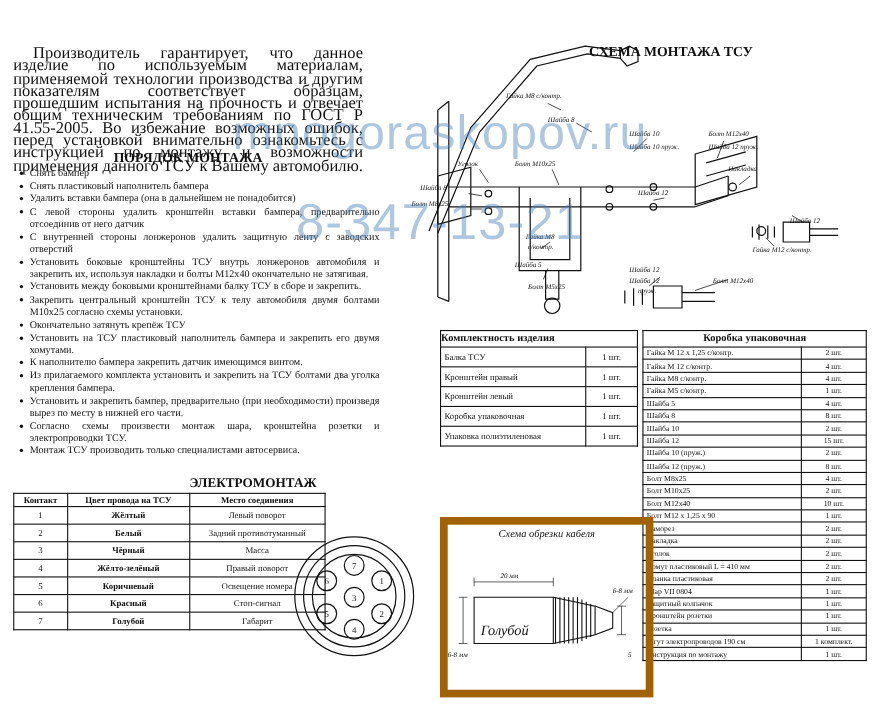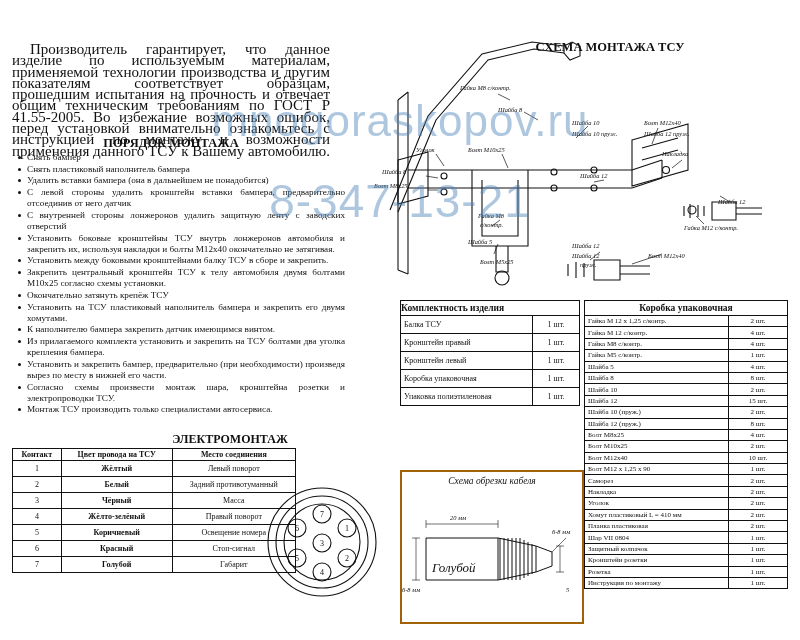--- a/index.html
+++ b/index.html
@@ -89,21 +89,21 @@
   #korobka table{width:100%;}
   #korobka td{font-size:7px;height:10.4px;line-height:8px;padding:0 3px;}
   #korobka td.qty{text-align:center;width:52px;}
 
   
   #connector{position:absolute;left:252px;top:470px;width:140px;height:150px;}
 
   
   #cable{
     position:absolute;left:400px;top:470px;width:180px;height:150px;
-    border:2px solid #a16207;
+    border:7px solid #a16207;
   }
   #cable .ttl{
     position:absolute;left:0;top:4px;width:100%;text-align:center;
     font-size:9.5px;font-style:italic;font-family:"Liberation Serif",serif;
   }
 
   
   #drawing{position:absolute;left:332px;top:20px;width:468px;height:276px;}
   .lbl{
     position:absolute;font-size:6.4px;font-style:italic;
@@ -353,20 +353,24 @@
             <td>Защитный колпачок</td>
             <td class="qty">1 шт.</td>
           </tr>
       <tr>
             <td>Кронштейн розетки</td>
             <td class="qty">1 шт.</td>
           </tr>
       <tr>
             <td>Розетка</td>
             <td class="qty">1 шт.</td>
+          </tr>
+      <tr>
+            <td>Жгут электропроводов 190 см</td>
+            <td class="qty">1 комплект.</td>
           </tr>
       <tr>
             <td>Инструкция по монтажу</td>
             <td class="qty">1 шт.</td>
           </tr>
     </tbody>
       </table>
   </div>
 
   <div id="elektro-title" class="h-center">ЭЛЕКТРОМОНТАЖ</div>

